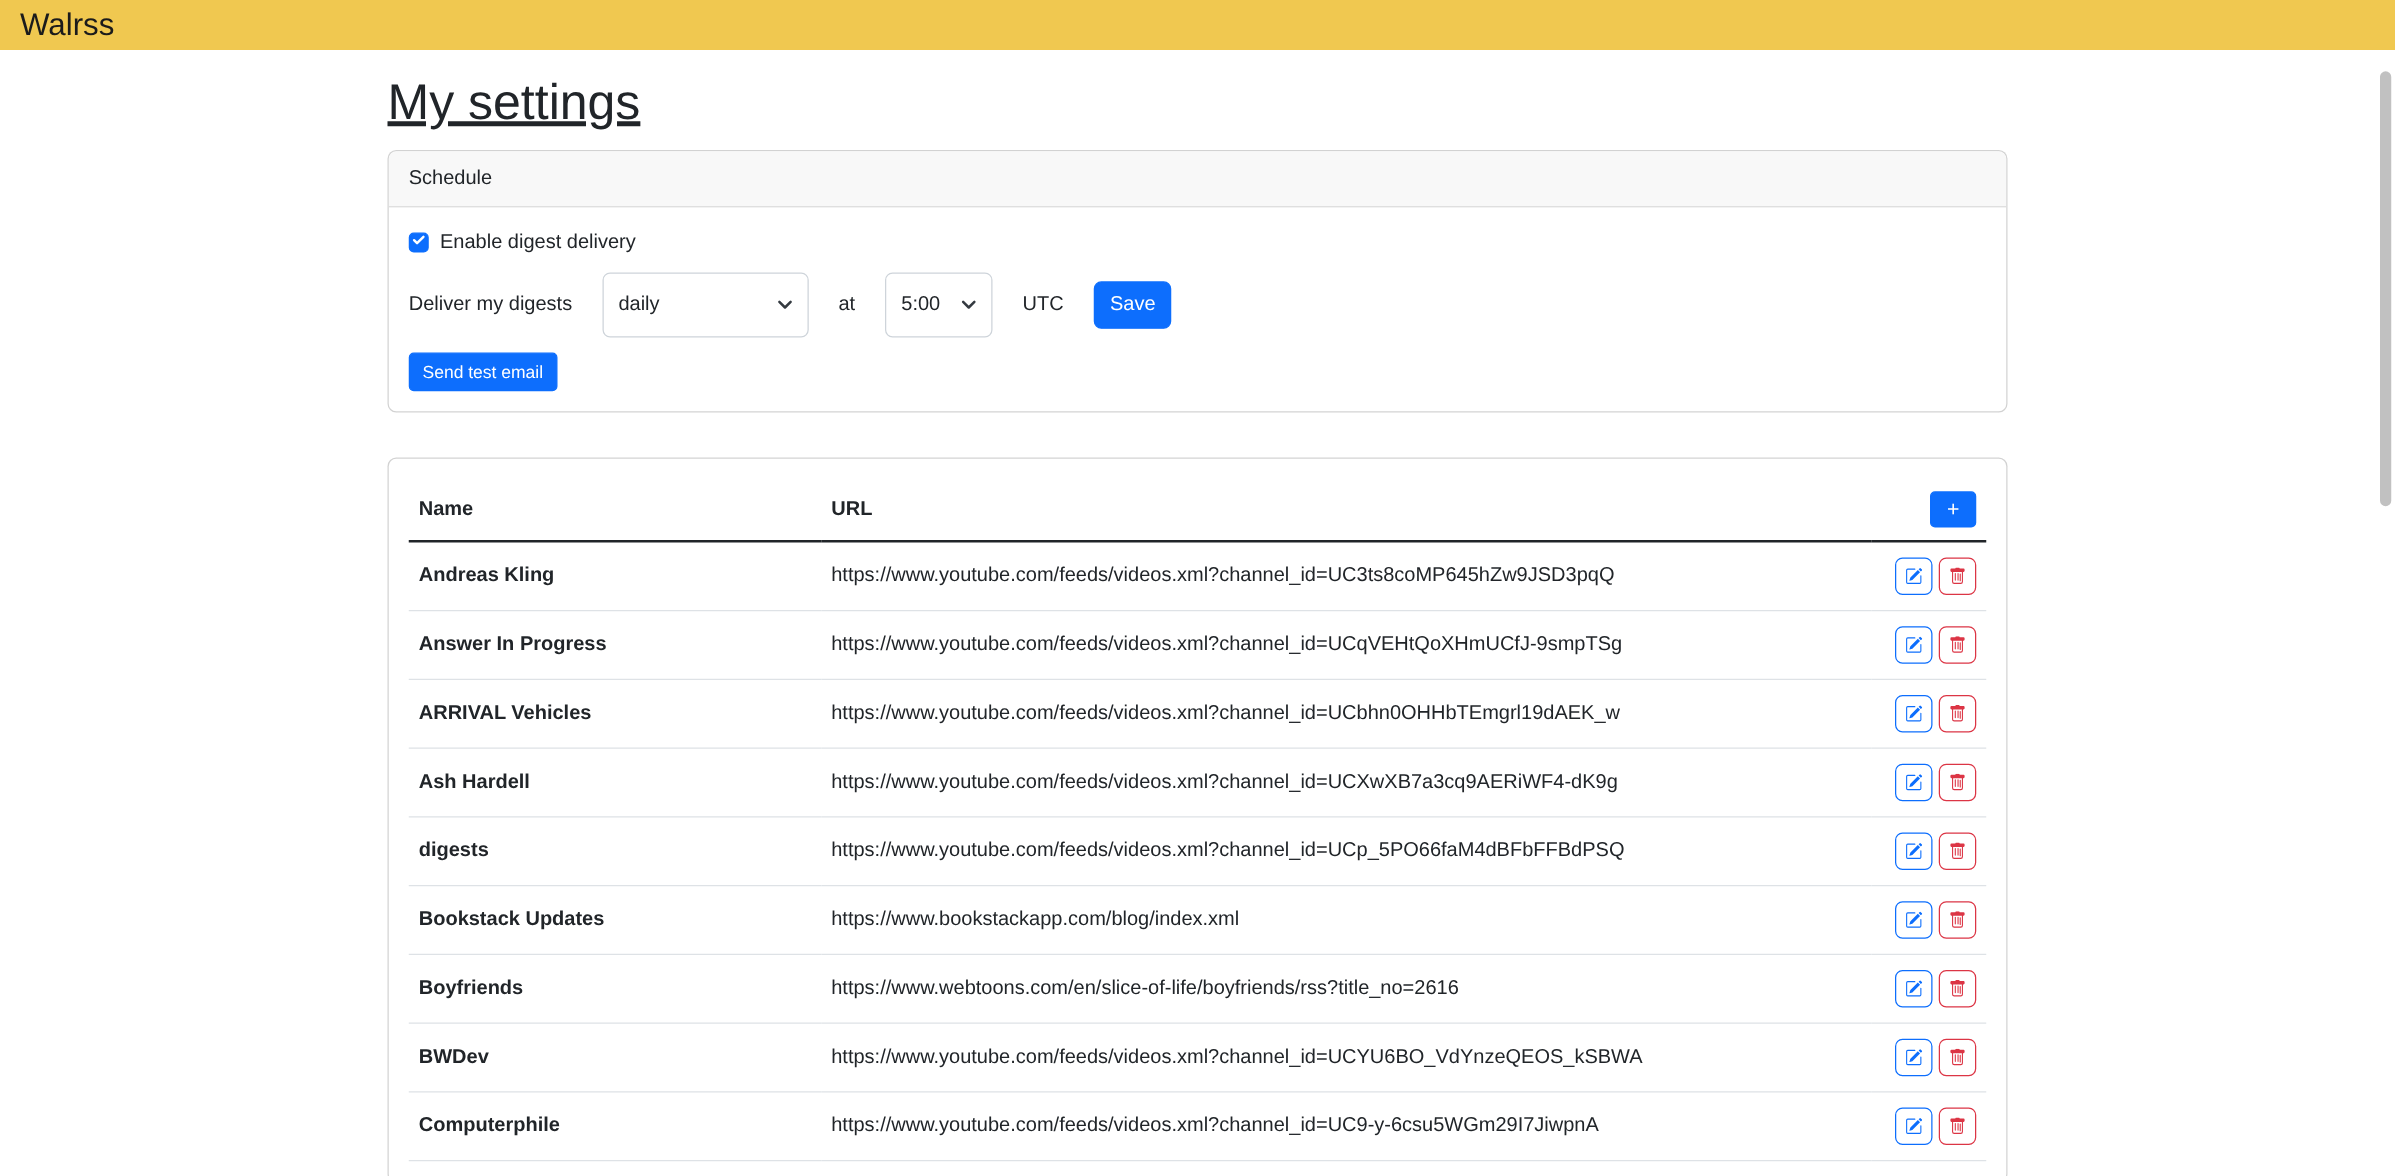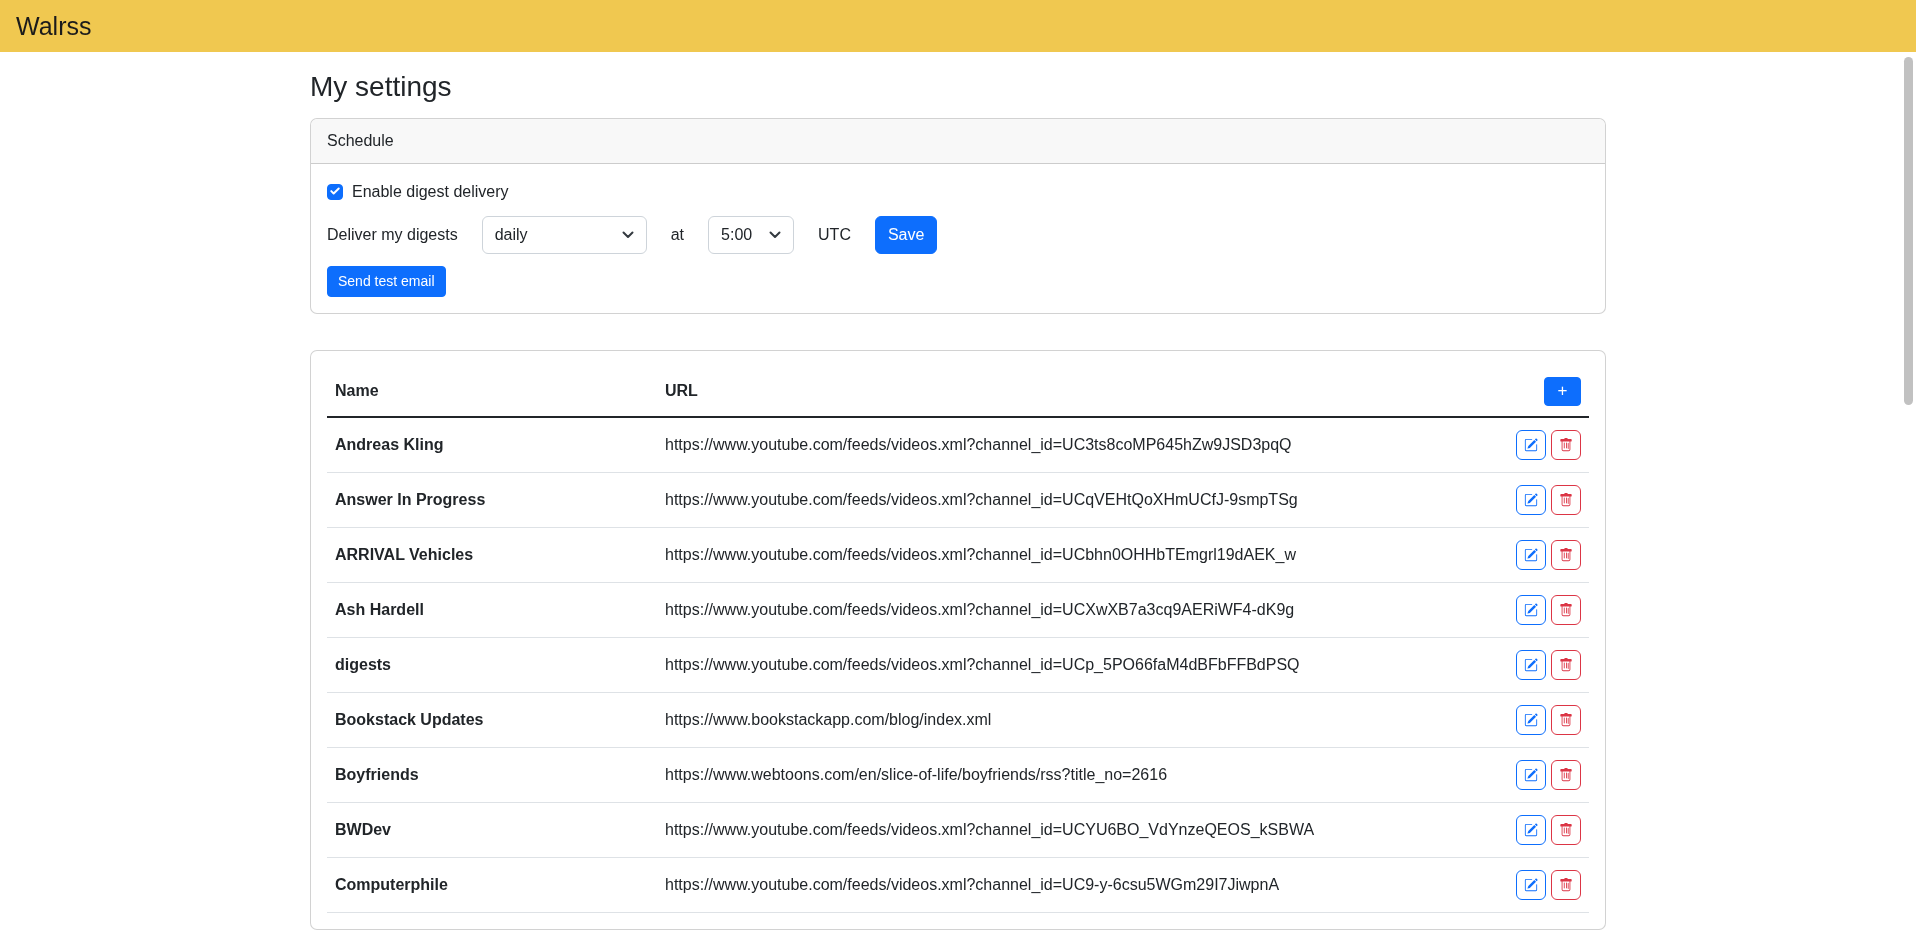--- a/index.html
+++ b/index.html
@@ -11,26 +11,26 @@
   }
   *{box-sizing:border-box;}
   html,body{margin:0;padding:0;}
   body{
     width:1916px;height:941px;overflow:hidden;position:relative;
     background:#fff;color:#212529;
     font-family:"Liberation Sans","DejaVu Sans",sans-serif;
     font-size:16px;line-height:1.5;
   }
   .navbar{
-    height:52px;background:var(--navbar_bg,#f0c850);
+    height:40px;background:var(--navbar_bg,#f0c850);
     display:flex;align-items:center;padding:0 16px;
   }
   .navbar-brand{font-size:25px;line-height:1;color:#1b1b1b;}
   .container{width:1320px;margin:0 auto;padding:0 12px;}
-  .page-title{font-size:28px;font-weight:500;line-height:1.2;margin:18px 0 14px;}
+  .page-title{font-size:40px;font-weight:500;line-height:1.2;margin:18px 0 14px;text-decoration:underline;}
   .card{border:1px solid var(--card-border);border-radius:7px;background:#fff;}
   .card.schedule{margin-bottom:36px;}
   .card-header{
     padding:10px 16px;background:#f8f8f8;
     border-bottom:1px solid var(--card-border);
     border-radius:7px 7px 0 0;
   }
   .card-body{padding:16px;}
   
   .form-check{display:flex;align-items:center;gap:9px;}
@@ -38,21 +38,21 @@
     width:16px;height:16px;border-radius:4px;border:1px solid #adb5bd;
     background:#fff;display:inline-flex;align-items:center;justify-content:center;
     flex:0 0 auto;cursor:pointer;
   }
   .checkbox .check{display:none;}
   .checkbox.checked{background:var(--accent,#0d6efd);border-color:var(--accent,#0d6efd);}
   .checkbox.checked .check{display:block;}
   .form-row{display:flex;align-items:center;gap:24px;margin-top:12px;}
   .select{
     display:inline-flex;align-items:center;justify-content:space-between;gap:10px;
-    height:38px;padding:0 12px;border:1px solid #ced4da;border-radius:6px;
+    height:52px;padding:0 12px;border:1px solid #ced4da;border-radius:6px;
     background:#fff;cursor:pointer;
   }
   .select.freq{width:165px;}
   .select.time{width:86px;}
   .chev svg{display:block;}
   .btn{
     display:inline-flex;align-items:center;justify-content:center;
     border-radius:6px;font-size:16px;line-height:24px;padding:6px 12px;
     border:1px solid transparent;cursor:pointer;background:#fff;
     font-family:inherit;

